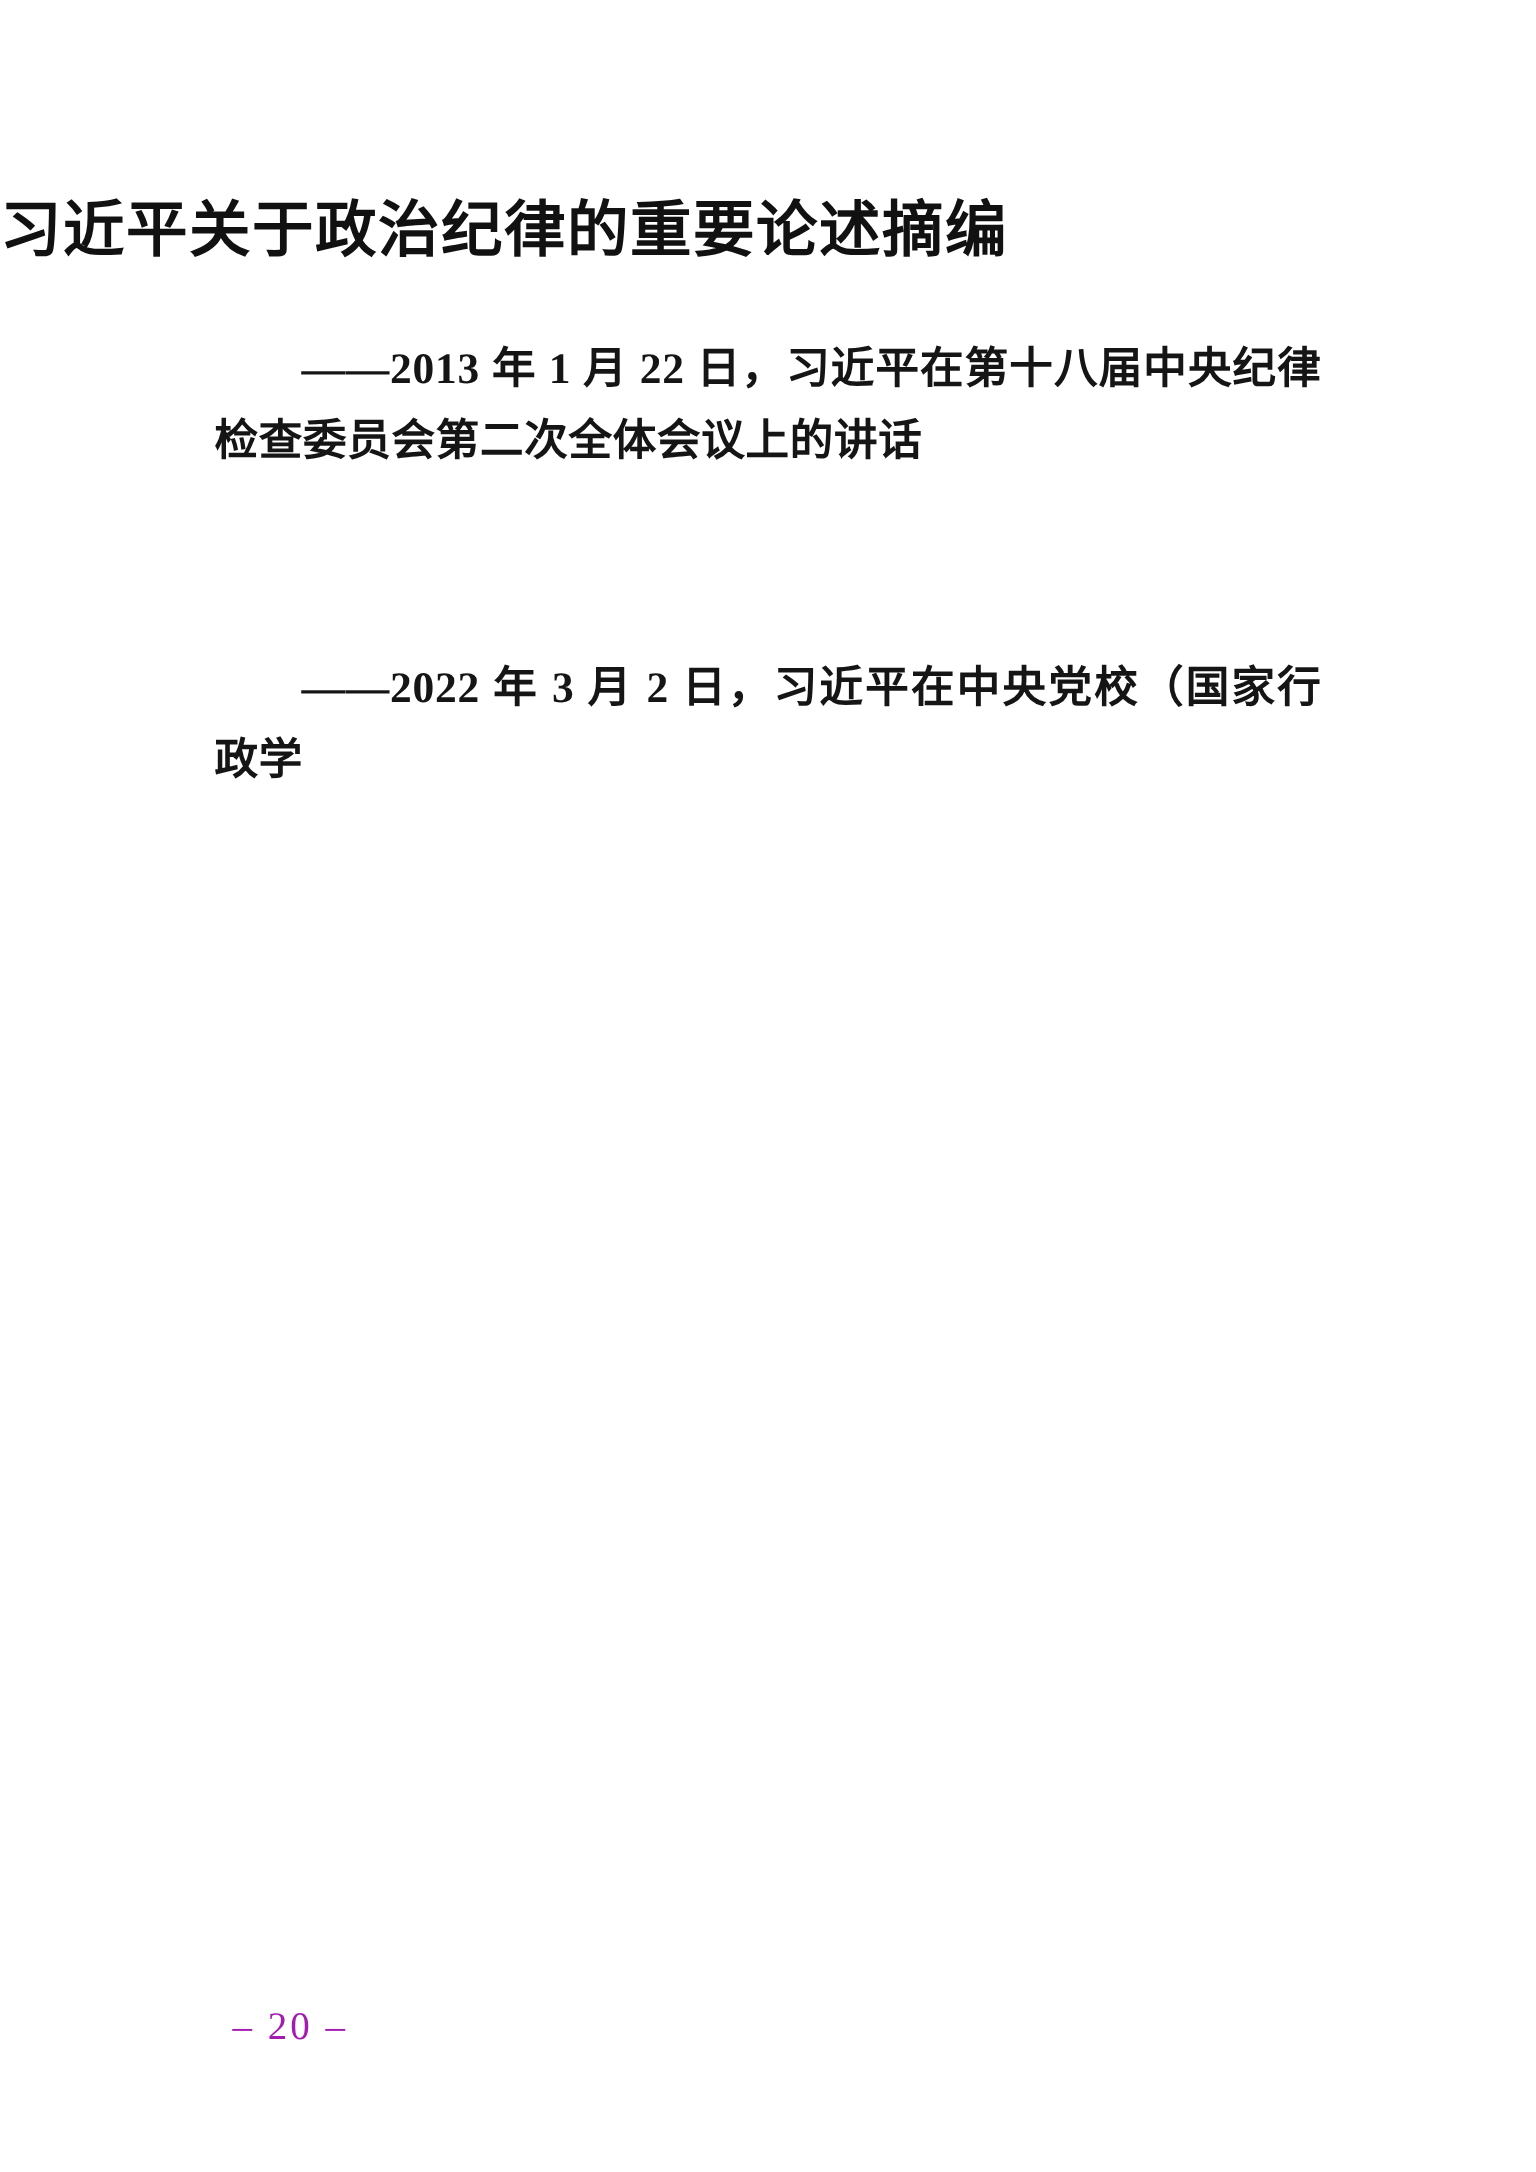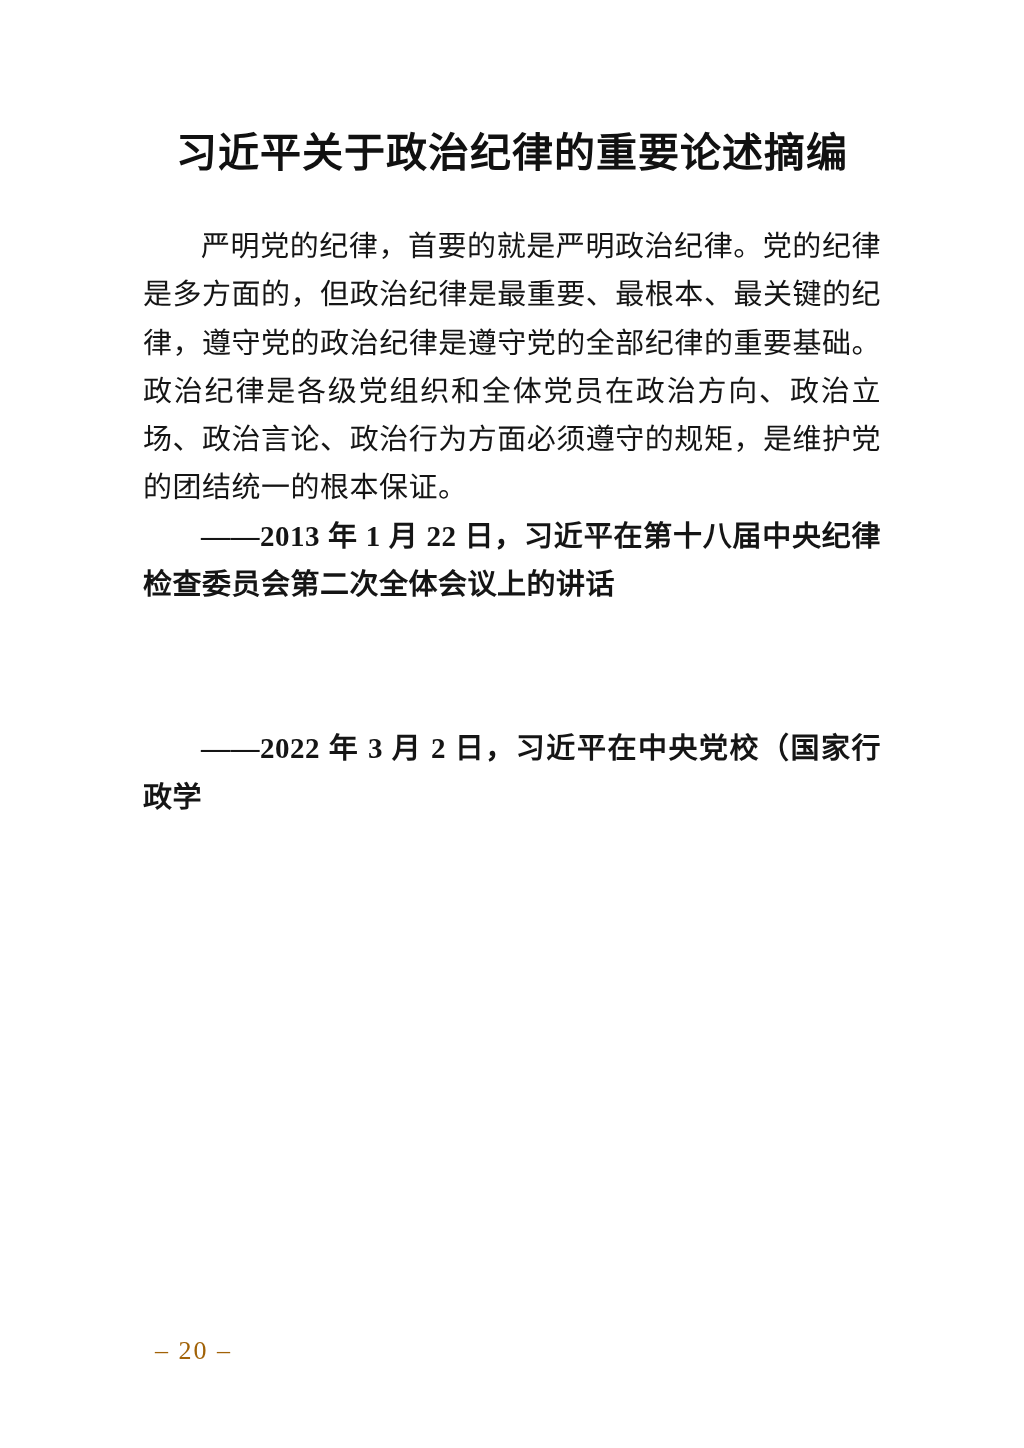--- a/index.html
+++ b/index.html
@@ -16,21 +16,21 @@
   .page {
     position: relative;
     width: 1024px;
     height: 1448px;
     background: #ffffff;
     overflow: hidden;
   }
   .doc-title {
     margin: 0;
     padding-top: 128px;
-    text-align: center;
+    text-align: left;
     font-size: 41px;
     line-height: 50px;
     font-weight: bold;
     letter-spacing: 1px;
     color: #111111;
   }
   .doc-body {
     margin: 44px 143px 0 143px;
     font-size: 29px;
     line-height: 48.3px;
@@ -46,33 +46,32 @@
   }
   .section-spacer {
     height: 58px;
   }
   .page-number {
     position: absolute;
     left: 155px;
     top: 1336px;
     font-size: 26px;
     letter-spacing: 2px;
-    color: #a16207;
+    color: #a21caf;
   }
 </style>
 </head>
 <body>
 
 <div class="page">
 
   <h1 class="doc-title">习近平关于政治纪律的重要论述摘编</h1>
 
   <div class="doc-body">
 
-    <p>严明党的纪律，首要的就是严明政治纪律。党的纪律是多方面的，但政治纪律是最重要、最根本、最关键的纪律，遵守党的政治纪律是遵守党的全部纪律的重要基础。政治纪律是各级党组织和全体党员在政治方向、政治立场、政治言论、政治行为方面必须遵守的规矩，是维护党的团结统一的根本保证。</p>
 
     <p class="citation">——2013 年 1 月 22 日，习近平在第十八届中央纪律检查委员会第二次全体会议上的讲话</p>
 
     <div class="section-spacer"></div>
 
 
 
     <div class="section-spacer"></div>
 
 

